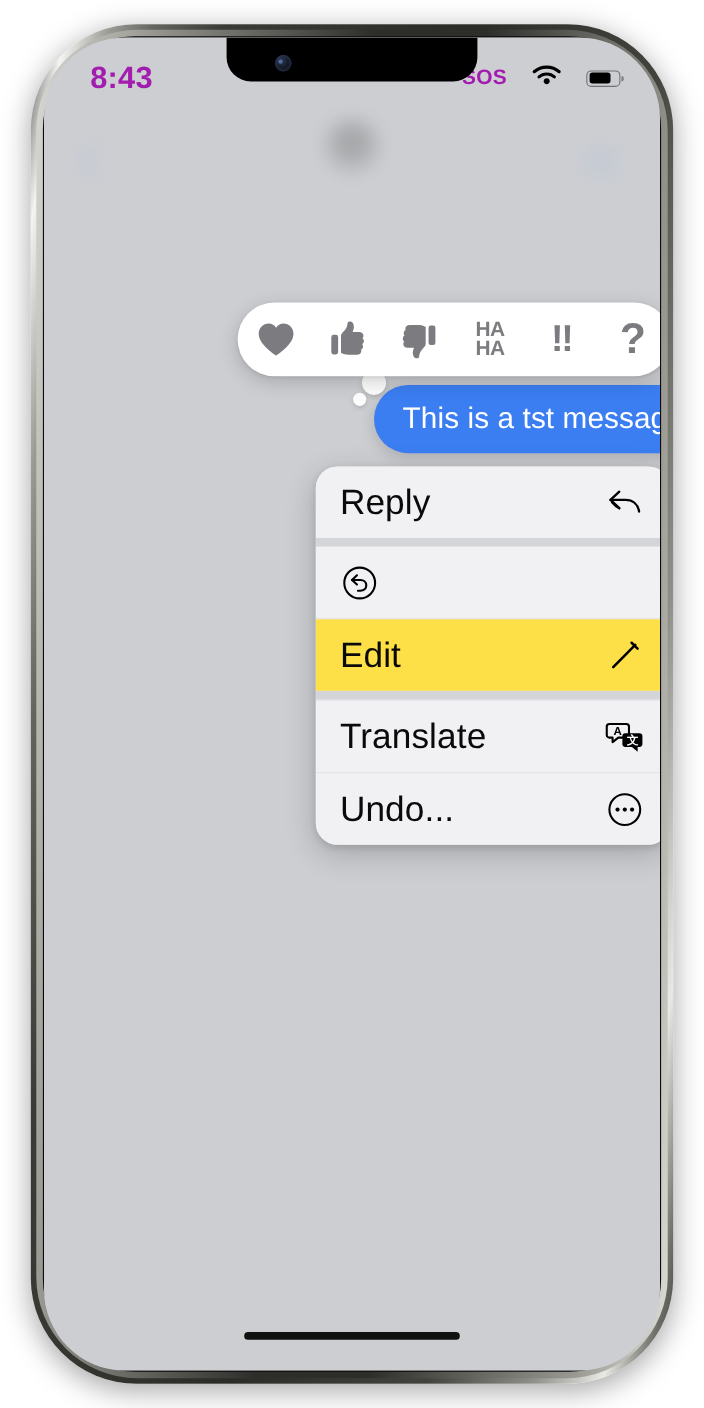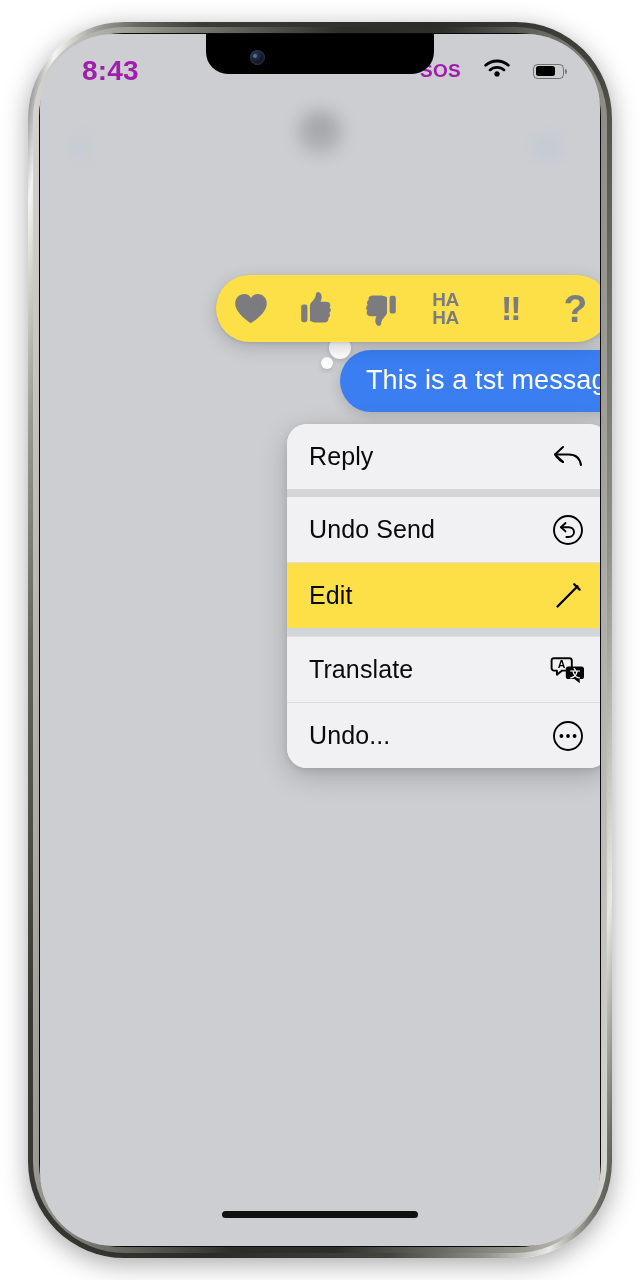--- a/index.html
+++ b/index.html
@@ -107,21 +107,21 @@
     border-radius:6px; background:#8fb0e4; opacity:.45;
   }
 
   
   .dim{ position:absolute; inset:0; background:rgba(205,206,210,.62); z-index:10; }
 
   
   .reactbar{
     position:absolute; z-index:22;
     left:176px; top:241px; width:394px; height:67px;
-    background:#fde047; border-radius:34px;
+    background:#ffffff; border-radius:34px;
     display:flex; align-items:center; justify-content:space-around;
     padding:0 14px;
     box-shadow:0 5px 18px rgba(0,0,0,.18), 0 1px 3px rgba(0,0,0,.10);
     gap:23px;
   }
   .react{ width:48px; height:48px; display:flex; align-items:center; justify-content:center;
           color:#7c7c80; }
   .react svg{ display:block; }
   .react-txt{ font-weight:800; color:#7c7c80; text-align:center;
               line-height:.92; letter-spacing:-.5px; }
@@ -159,21 +159,21 @@
     background:#f2f2f4;
     box-shadow:0 8px 28px rgba(0,0,0,.20), 0 2px 6px rgba(0,0,0,.10);
   }
   .mi{
     position:relative; height:65px;
     display:flex; align-items:center; justify-content:space-between;
     padding:0 23px 0 22px;
     background:#f1f1f3;
   }
   .mi.pressed{ background:#fde047; }
-  .mi-label{ font-size:25px; color:#0a0a0a; letter-spacing:.1px; }
+  .mi-label{ font-size:32px; color:#0a0a0a; letter-spacing:.1px; }
   .mi-icon{ width:36px; height:36px; display:flex; align-items:center; justify-content:center;
             color:#000; }
   .mi-icon svg{ display:block; }
   .sep-thin{ height:1px; background:#dcdce0; }
   .sep-thick{ height:8px; background:#d4d5d9; }
 
   
   .home-ind{
     position:absolute; z-index:30; left:50%; transform:translateX(-50%);
     bottom:28px; width:196px; height:7px; border-radius:4px; background:#111;
@@ -279,21 +279,20 @@
               <path d="M11 4 3 11.5 11 19"></path>
               <path d="M3 11.5h13.5c7 0 11.5 4 12.5 10.5"></path>
               <path d="M11 19c-2.4-1.2-4.6-3-6.6-5.4"></path>
             </svg>
           </span>
         </div>
 
         <div class="sep-thick"></div>
 
         <div class="mi">
-          <span class="mi-label">Undo Send</span>
           <span class="mi-icon">
             <svg width="32" height="32" viewBox="0 0 32 32" fill="none" stroke="#000" stroke-width="1.9" stroke-linecap="round" stroke-linejoin="round">
               <circle cx="16" cy="16" r="14"></circle>
               <path d="M13.5 9 9 13.2l4.5 4.2"></path>
               <path d="M9 13.2h7.6c3.2 0 5.4 2 5.4 4.9 0 2.9-2.2 4.9-5.4 4.9h-2.2"></path>
             </svg>
           </span>
         </div>
 
         <div class="sep-thin"></div>

